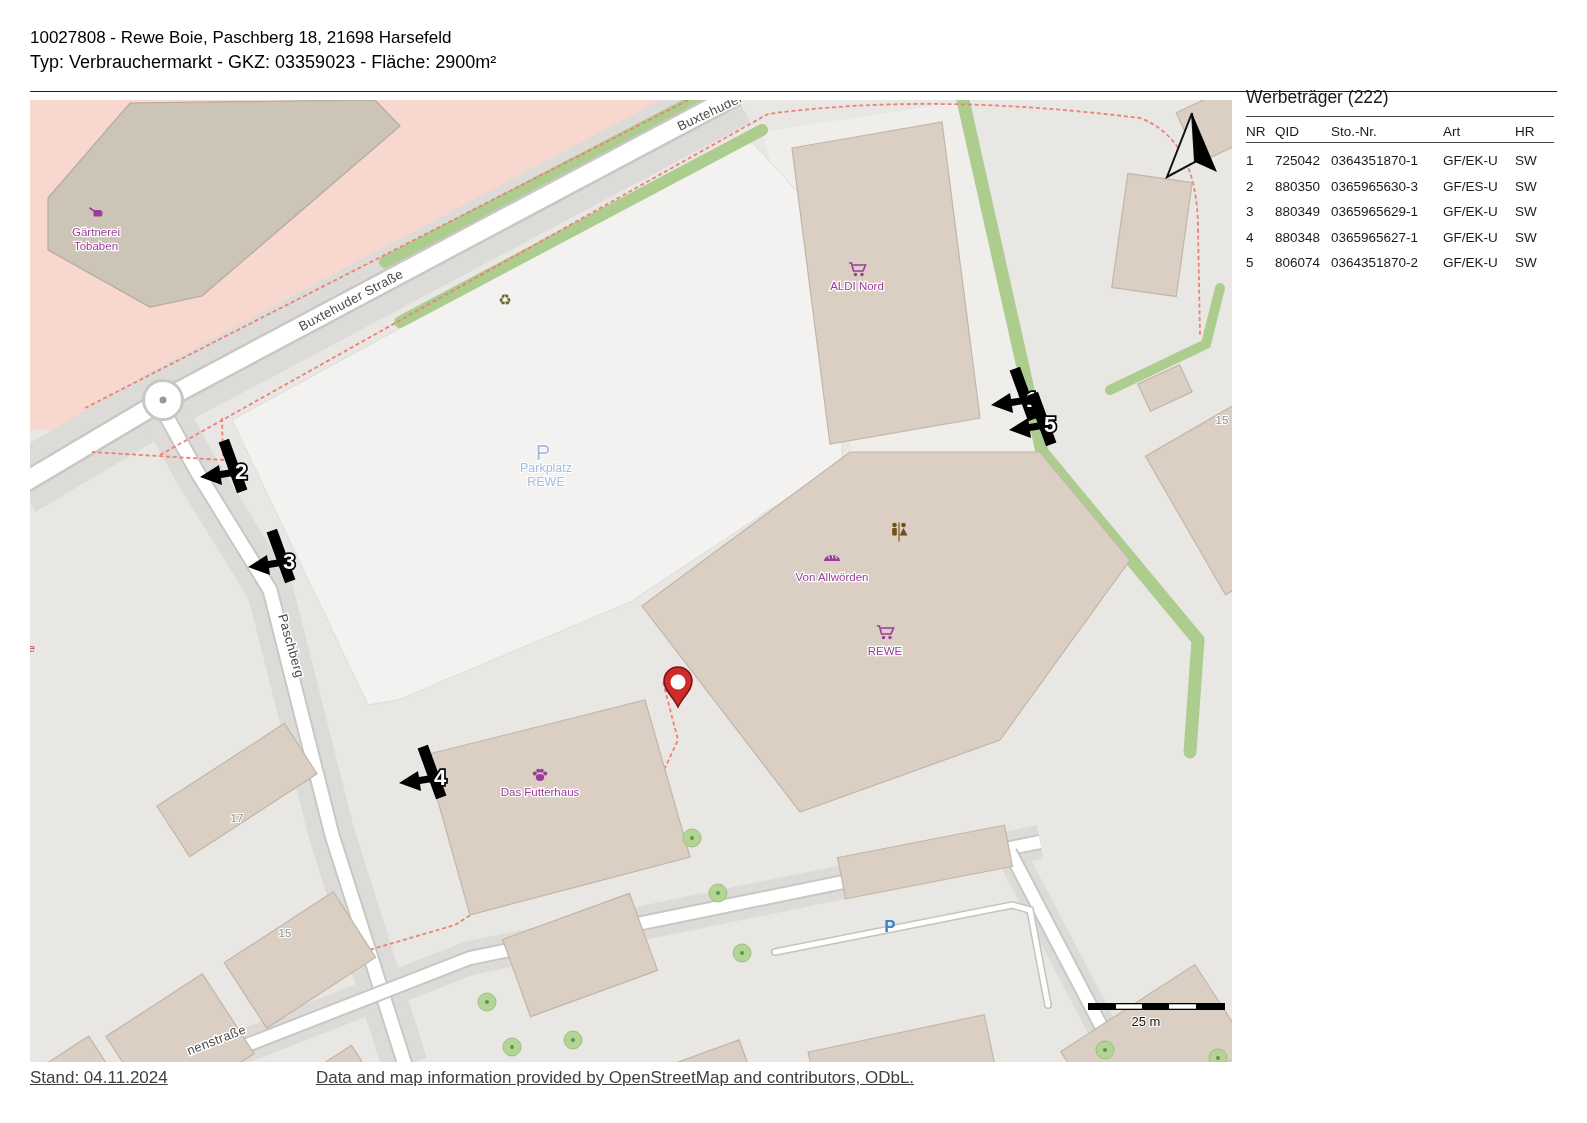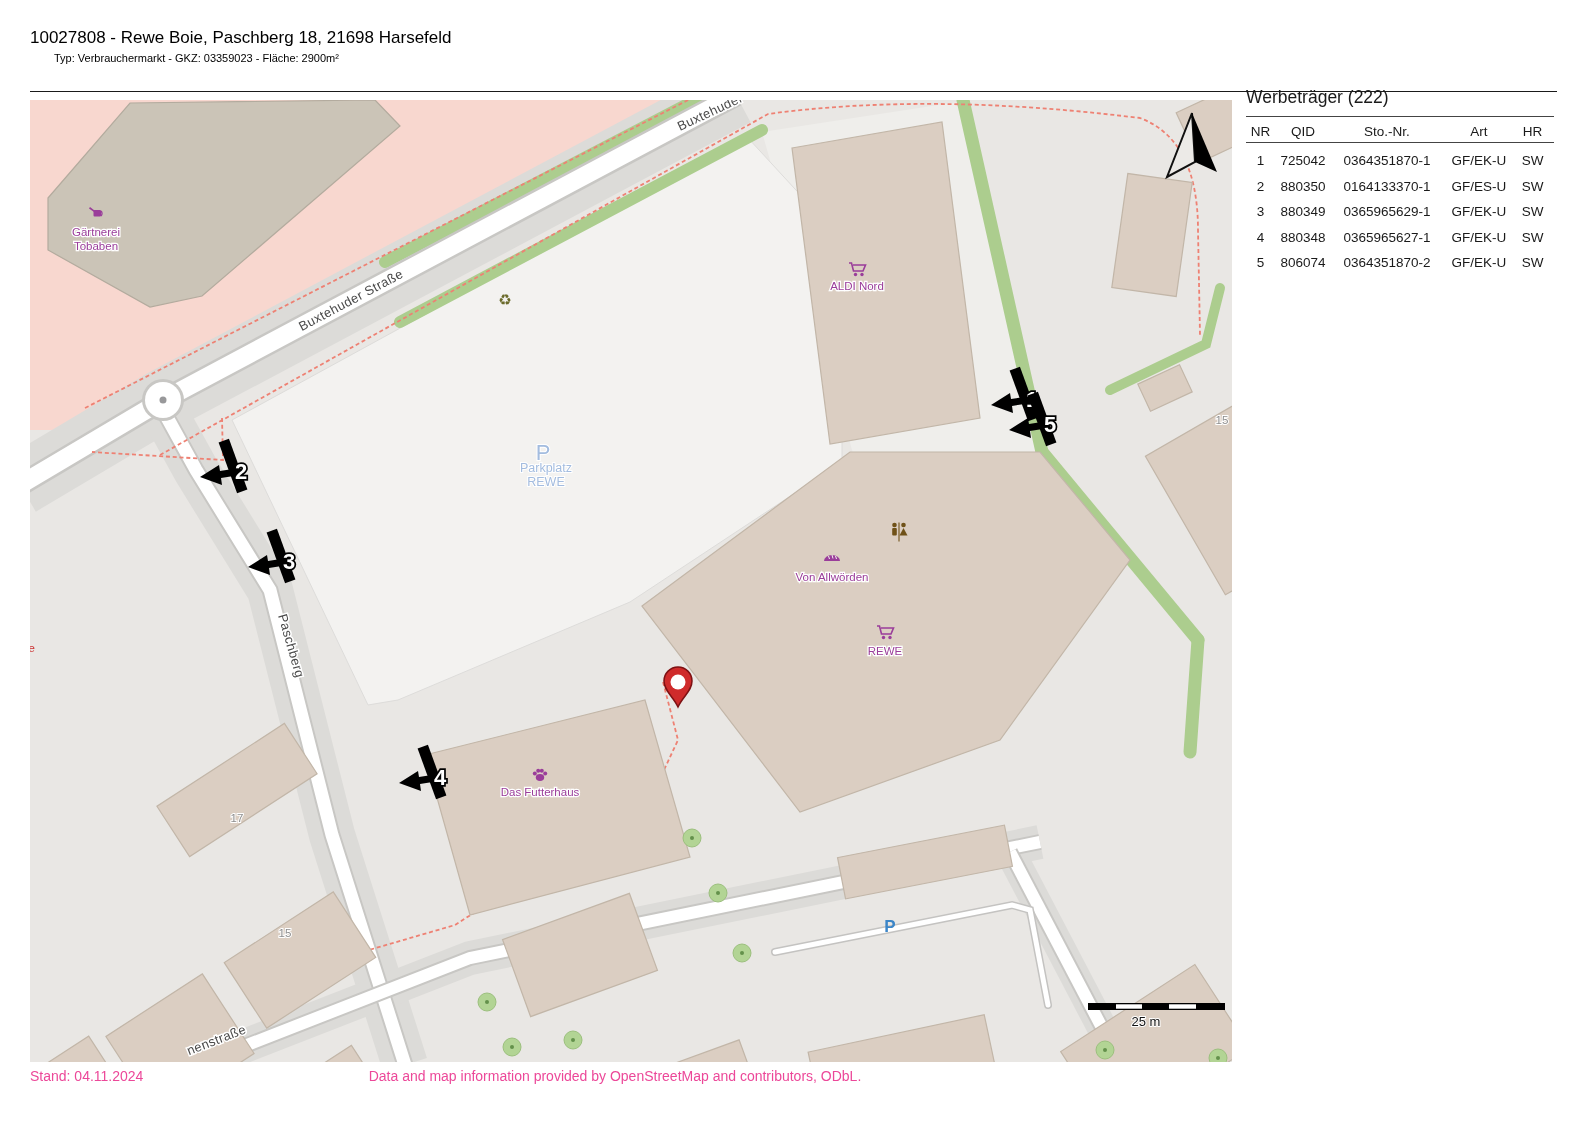--- a/index.html
+++ b/index.html
@@ -1,37 +1,37 @@
 <!DOCTYPE html>
 <html><head>
 <meta charset="utf-8">
 <style>
   html,body{margin:0;padding:0;background:#fff;}
   .page{position:relative;width:1587px;height:1123px;background:#ffffff;
         font-family:"Liberation Sans",sans-serif;overflow:hidden;}
   .hdr{position:absolute;left:30px;color:#000;}
   .hdr1{top:28px;font-size:17px;}
-  .hdr2{top:52px;font-size:11px;margin-left:24px;}
+  .hdr2{top:52px;font-size:18px;}
   .hdr-rule{position:absolute;left:30px;top:91px;width:1527px;border-top:1.5px solid #1a1a1a;}
   .logo{position:absolute;left:1346px;top:18px;}
   .mapwrap{position:absolute;left:30px;top:100px;width:1202px;height:962px;background:#e9e7e4;overflow:hidden;}
   svg text{font-family:"Liberation Sans",sans-serif;}
   .street{fill:#4a4a4a;font-size:13px;letter-spacing:.4px;paint-order:stroke;stroke:#ffffff;stroke-width:3px;text-anchor:middle;}
   .poi{fill:#9a3d9a;font-size:11.5px;paint-order:stroke;stroke:#ffffff;stroke-width:2.5px;text-anchor:middle;}
   .hnum{fill:#8d8d8d;font-size:11.5px;text-anchor:middle;paint-order:stroke;stroke:#fff;stroke-width:2px;}
   .pblue{fill:#a3bcdf;text-anchor:middle;paint-order:stroke;stroke:#fff;stroke-width:2px;}
   .markernum{fill:#ffffff;font-size:22px;font-weight:bold;paint-order:stroke;stroke:#000;stroke-width:3.5px;text-anchor:middle;}
   .scaletext{fill:#111;font-size:13px;text-anchor:middle;paint-order:stroke;stroke:#fff;stroke-width:2px;}
   .panel{position:absolute;left:1246px;top:87px;width:308px;color:#1a1a1a;}
   .panel-title{font-size:17.5px;}
   .prule{border-top:1px solid #444;margin:0;}
-  .wt-head,.wt-row{display:grid;grid-template-columns:29px 56px 112px 72px 35px;font-size:13.5px;align-items:center;text-align:center;}
+  .wt-head,.wt-row{display:grid;grid-template-columns:29px 56px 112px 72px 35px;font-size:13.5px;align-items:center;}
   .wt-head{height:22px;margin-top:3px;}
   .wt-row{height:25.5px;}
-  .footer{position:absolute;top:1068px;font-size:14px;color:#ec4899;}
+  .footer{position:absolute;top:1068px;font-size:17px;color:#404040;text-decoration:underline;}
   .f-left{left:30px;}
   .f-right{left:14px;width:1202px;text-align:center;}
 </style>
 </head>
 <body>
 <div class="page">
 
 <div class="hdr hdr1">10027808 - Rewe Boie, Paschberg 18, 21698 Harsefeld</div>
 <div class="hdr hdr2">Typ: Verbrauchermarkt - GKZ: 03359023 - Fläche: 2900m²</div>
 <div class="hdr-rule"></div>
@@ -253,21 +253,21 @@
     <div class="wt-row">
       <span>1</span>
       <span>725042</span>
       <span>0364351870-1</span>
       <span>GF/EK-U</span>
       <span>SW</span>
     </div>
     <div class="wt-row">
       <span>2</span>
       <span>880350</span>
-      <span>0164133370-1</span>
+      <span>0365965630-3</span>
       <span>GF/ES-U</span>
       <span>SW</span>
     </div>
     <div class="wt-row">
       <span>3</span>
       <span>880349</span>
       <span>0365965629-1</span>
       <span>GF/EK-U</span>
       <span>SW</span>
     </div>

